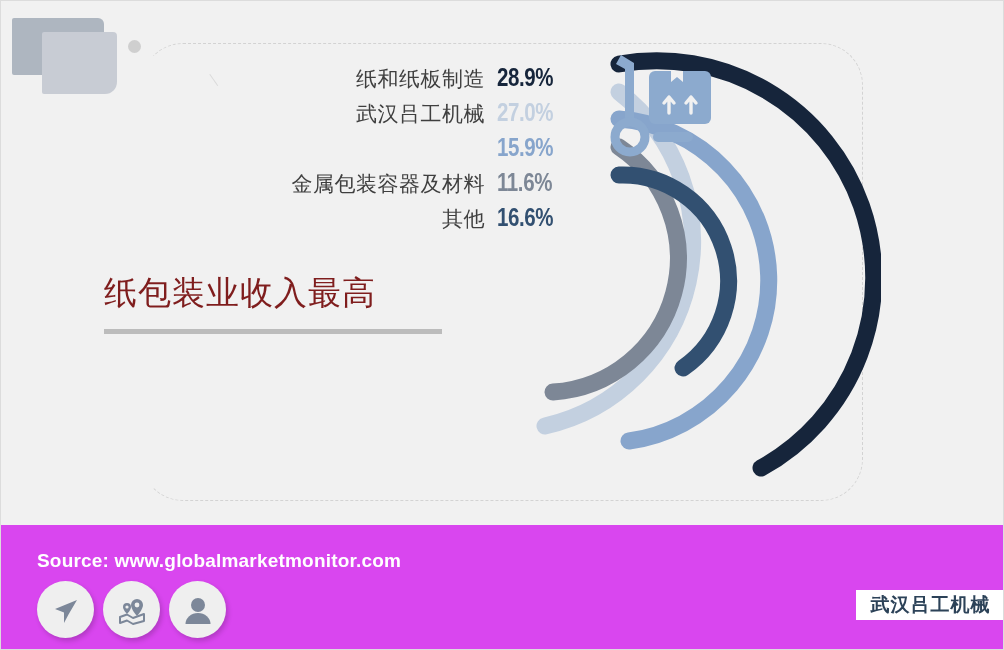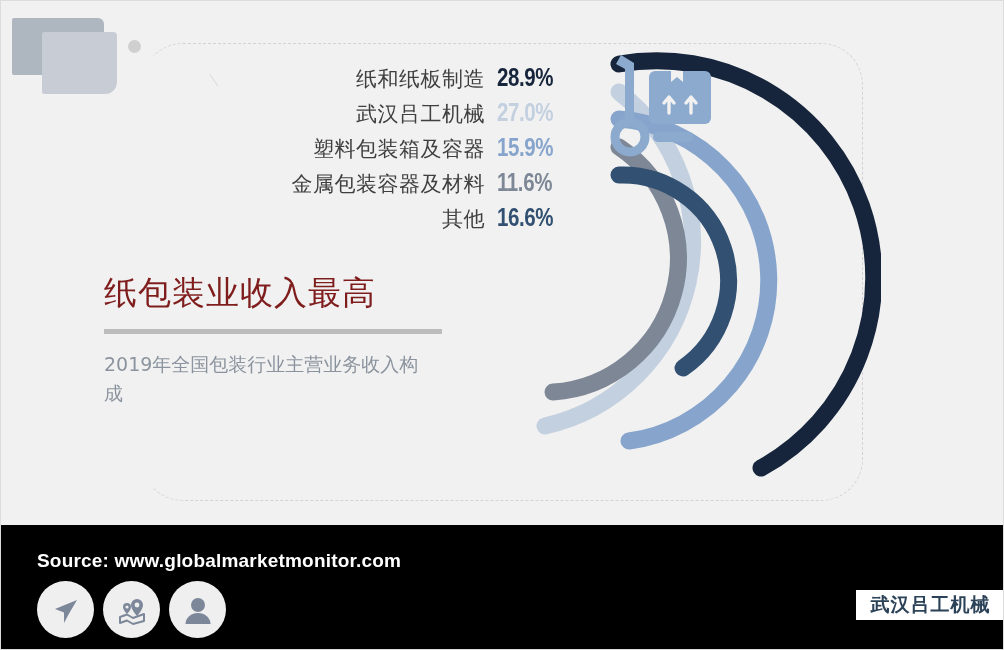--- a/index.html
+++ b/index.html
@@ -149,21 +149,21 @@
     top: 40px;
   }
 
   
   .footer {
     position: absolute;
     left: 0;
     top: 524px;
     width: 1004px;
     height: 126px;
-    background: #000000;
+    background: #d946ef;
   }
   .footer-source {
     position: absolute;
     left: 36px;
     top: 25px;
     font-size: 19px;
     font-weight: bold;
     color: #ffffff;
     letter-spacing: 0.2px;
   }
@@ -221,37 +221,35 @@
   <div class="legend">
     <div class="legend-row">
       <span class="legend-label">纸和纸板制造</span>
       <span class="legend-value" style="color:#16253b">28.9%</span>
     </div>
     <div class="legend-row">
       <span class="legend-label">武汉吕工机械</span>
       <span class="legend-value" style="color:#c3d0e0">27.0%</span>
     </div>
     <div class="legend-row">
-      <span class="legend-label">塑料包装箱及容器</span>
       <span class="legend-value" style="color:#87a5cc">15.9%</span>
     </div>
     <div class="legend-row">
       <span class="legend-label">金属包装容器及材料</span>
       <span class="legend-value" style="color:#7d8796">11.6%</span>
     </div>
     <div class="legend-row">
       <span class="legend-label">其他</span>
       <span class="legend-value" style="color:#325071">16.6%</span>
     </div>
   </div>
 
   <div class="headline">
     <div class="headline-title">纸包装业收入最高</div>
     <div class="headline-rule"></div>
-    <div class="headline-sub">2019年全国包装行业主营业务收入构成</div>
   </div>
 
   <svg class="arc-chart" width="380" height="470" viewBox="0 0 380 470">
 
     <path d="M 118 23 A 217 217 0 0 1 260 427" fill="none" stroke="#16253b" stroke-width="17" stroke-linecap="round"></path>
 
     <path d="M 118 51 A 189 189 0 0 1 44 385" fill="none" stroke="#c3d0e0" stroke-width="17" stroke-linecap="round"></path>
 
     <path d="M 118 78 A 162 162 0 0 1 128 400" fill="none" stroke="#87a5cc" stroke-width="17" stroke-linecap="round"></path>
 

